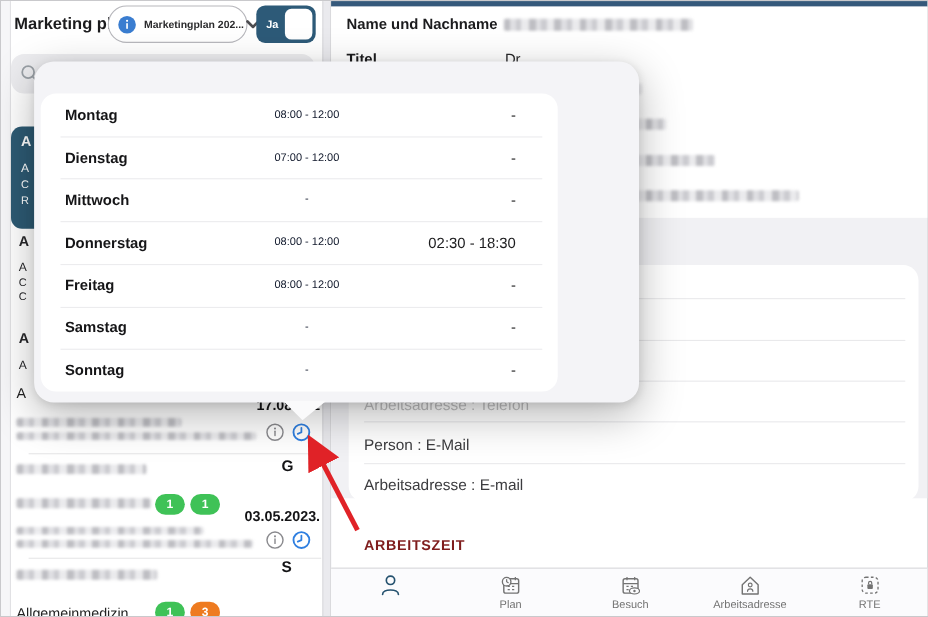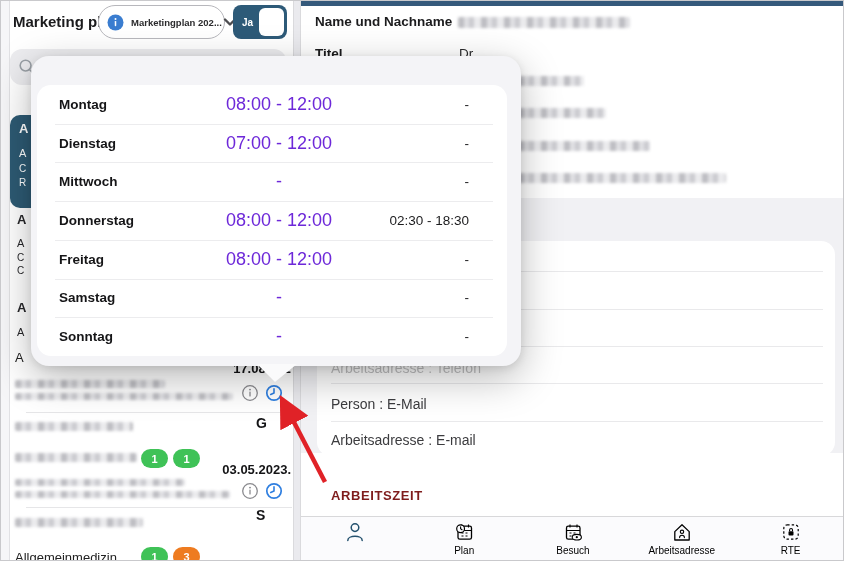--- a/index.html
+++ b/index.html
@@ -40,33 +40,33 @@
   .fld-label{position:absolute;font-size:13.5px;font-weight:700;color:#1c1c1e;}
   .fld-value{position:absolute;font-size:13.5px;color:#2a2a2c;}
   #card2{left:16px;top:240px;width:518px;height:215px;background:#fff;border-radius:14px;}
   .card-sep{position:absolute;left:14px;width:492px;height:1px;background:#e9e9eb;}
   .row-label{position:absolute;left:14px;font-size:14px;color:#3c3c3f;}
   .faint{opacity:.32;filter:blur(.4px);}
   #section-heading{left:30px;top:487px;font-size:13px;font-weight:700;letter-spacing:.6px;color:#7f1d1d;}
   #card3{left:16px;top:512px;width:518px;height:44px;background:#fff;border-radius:14px;}
   
   #tabbar{left:0px;top:515px;width:544px;height:46px;background:#fbfbfd;border-top:1px solid #d8d8da;display:flex;box-sizing:border-box;}
-  .tab{flex:1 1 0;display:flex;flex-direction:column;align-items:center;justify-content:flex-start;padding-top:3px;color:#000000;}
+  .tab{flex:1 1 0;display:flex;flex-direction:column;align-items:center;justify-content:flex-start;padding-top:3px;color:#737373;}
   .tab.active{color:#24516e;}
   .tab-label{font-size:10px;margin-top:1px;white-space:nowrap;}
   .tab.active .tab-label{font-weight:400;margin-top:47px;}
   
-  #popup{left:30px;top:55px;width:490px;height:310px;background:#f4f4f7;border-radius:18px;
+  #popup{left:30px;top:55px;width:550px;height:310px;background:#f4f4f7;border-radius:18px;
     box-shadow:0 12px 40px rgba(0,0,0,.28),0 2px 8px rgba(0,0,0,.10);z-index:50;}
   #popup-tail{left:256px;top:363px;width:40px;height:18px;background:#fafafb;
     clip-path:polygon(0 0,100% 0,45% 100%);z-index:51;filter:drop-shadow(0 3px 3px rgba(0,0,0,.12));}
   #popup-card{left:6px;top:29px;width:470px;height:271px;background:#fff;border-radius:14px;overflow:hidden;}
   .prow{height:38.71px;display:flex;align-items:center;padding:0 38px 0 22px;box-sizing:border-box;}
   .pday{flex:0 0 140px;font-size:13.5px;font-weight:700;color:#151517;}
-  .pt1{flex:1 1 auto;text-align:center;font-size:18px;color:#6d28d9;}
+  .pt1{flex:1 1 auto;text-align:center;font-size:10px;color:#0f172a;}
   .pt2{flex:0 0 110px;text-align:right;font-size:13.5px;color:#1c1c1e;}
   .psep{position:absolute;left:18px;width:438px;height:1px;background:#ececee;}
   
   #arrow{left:250px;top:380px;width:110px;height:115px;z-index:60;pointer-events:none;}
   svg{display:block;}
 </style>
 </head>
 <body>
 
 <div id="app">

